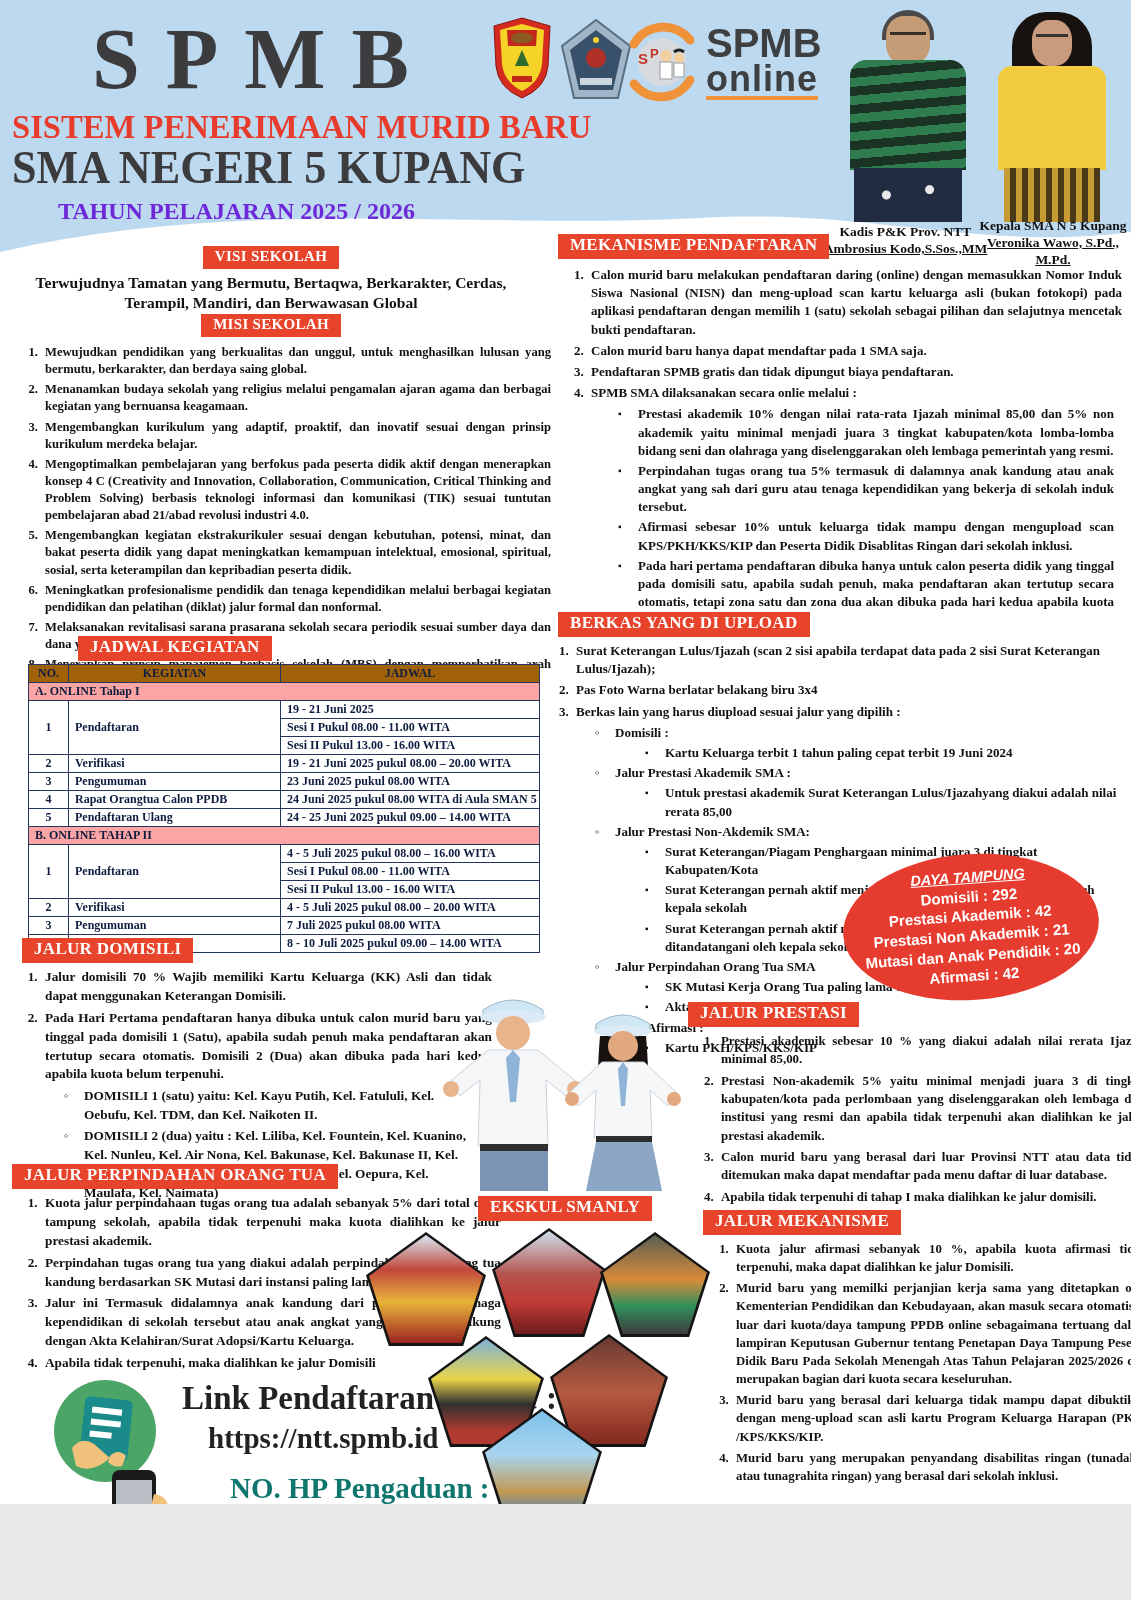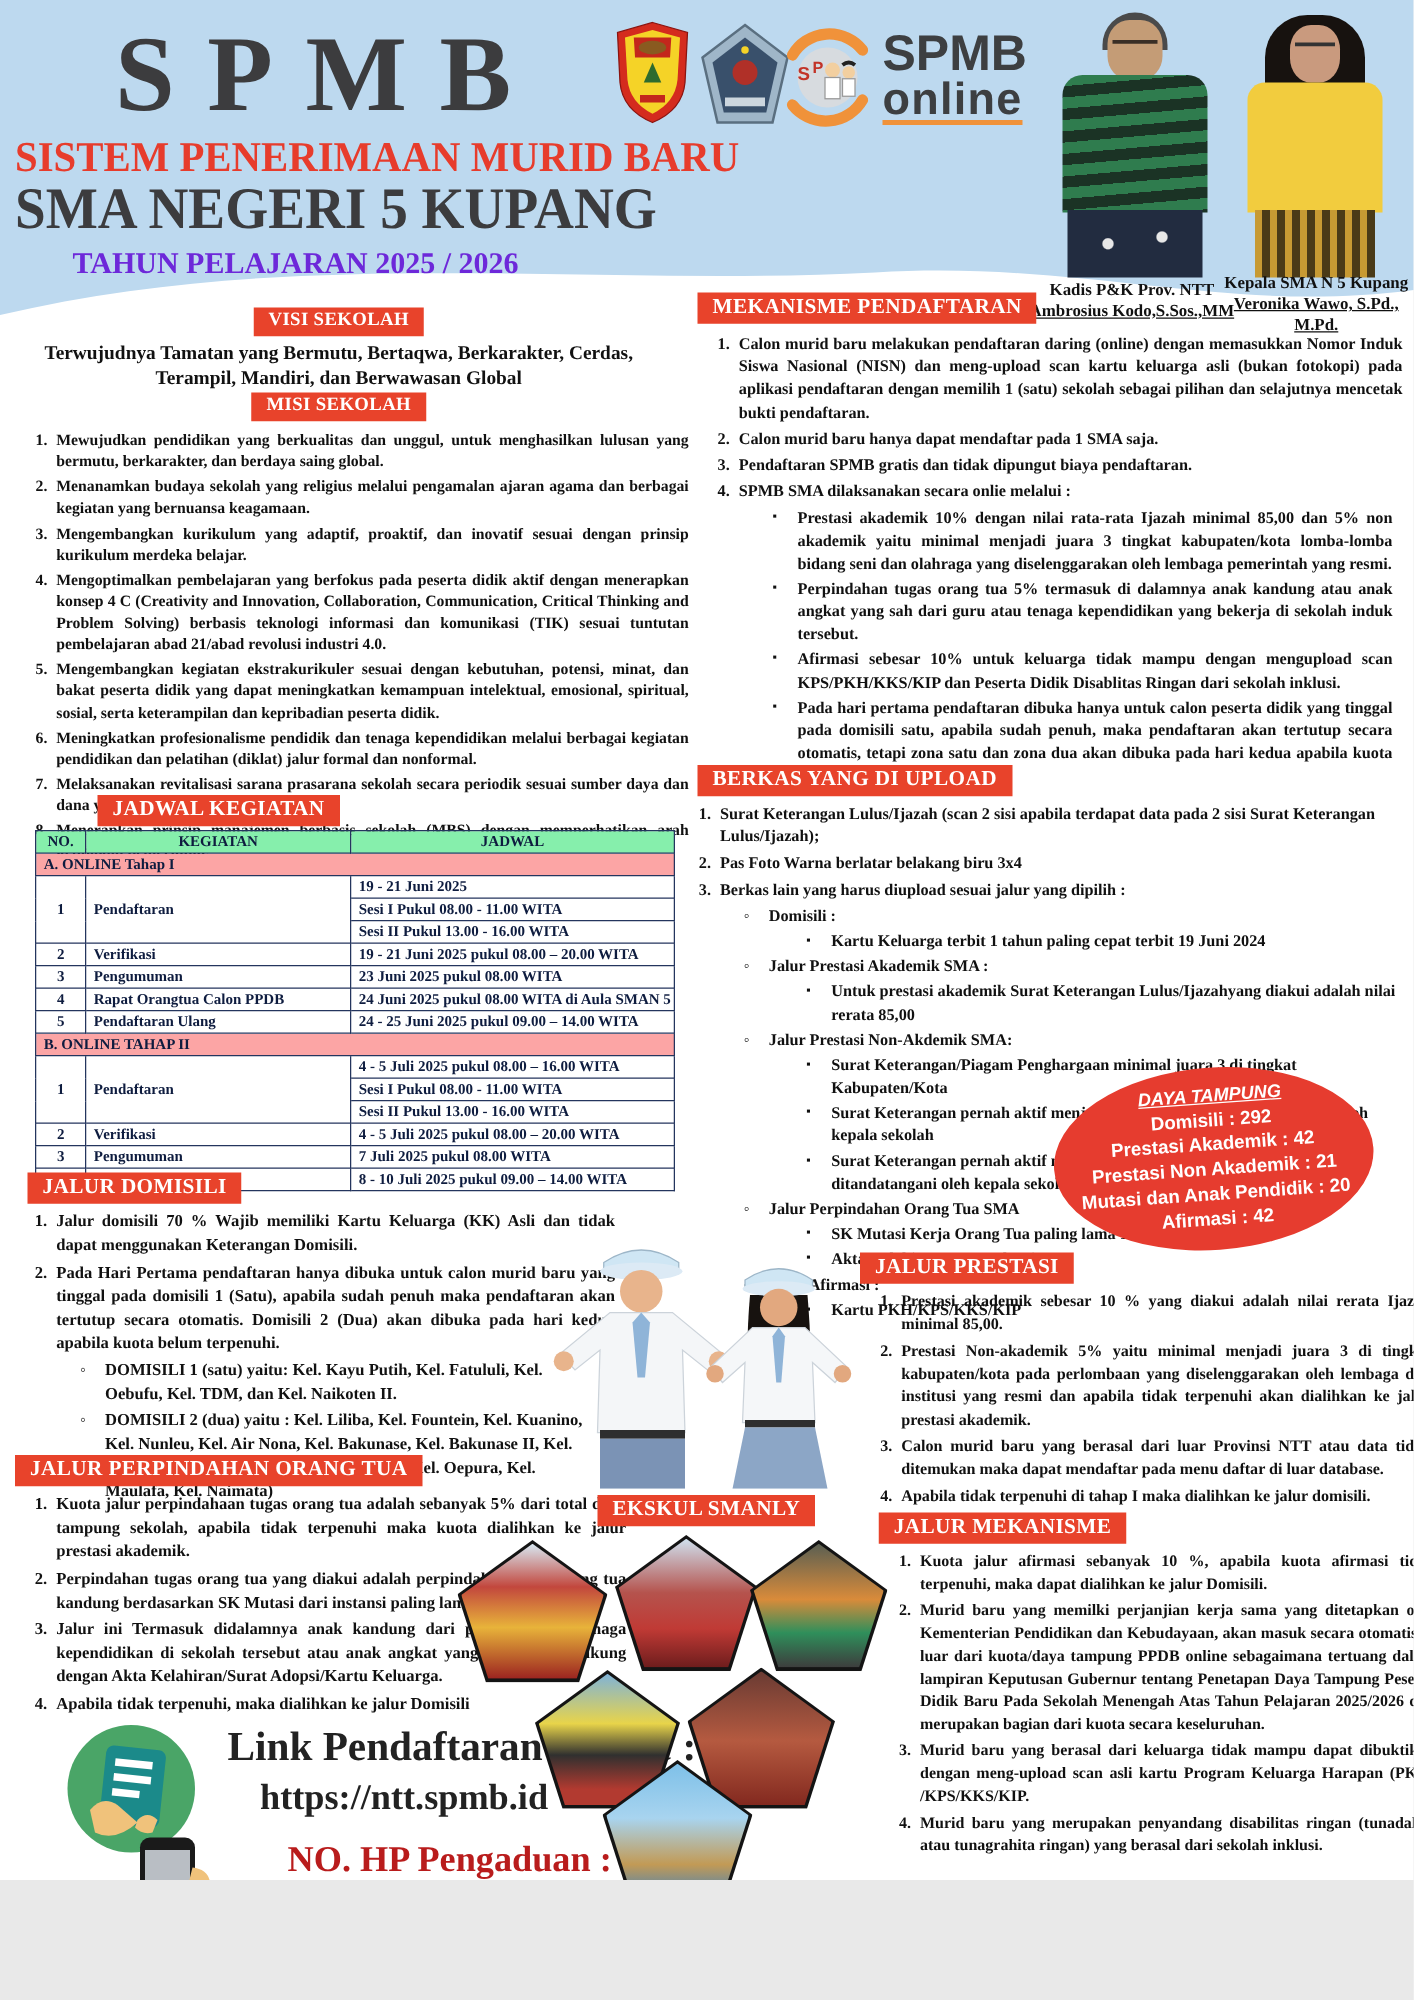--- a/index.html
+++ b/index.html
@@ -24,21 +24,21 @@
   ol.num>li{margin-bottom:3px;padding-left:4px}
   ul.sq,ul.circ{margin:0;padding-left:0;list-style:none;font-weight:700}
   ul.sq>li{position:relative;padding-left:24px;margin-bottom:2px}
   ul.sq>li::before{content:"▪";position:absolute;left:4px;font-size:10px;top:2px}
   ul.circ>li{position:relative;padding-left:22px;margin-bottom:2px}
   ul.circ>li::before{content:"◦";position:absolute;left:2px;font-weight:700}
   .just{text-align:justify}
   
   table.jd{border-collapse:collapse;width:100%;font-size:12px;color:#0e1c3f;table-layout:fixed}
   table.jd td{border:1.6px solid #24355e;padding:1px 6px;font-weight:700;line-height:1.25;overflow:hidden;white-space:nowrap}
-  table.jd tr.th td{background:#86efac;text-align:center}
+  table.jd tr.th td{background:#a16207;text-align:center}
   table.jd tr.sec td{background:#fca5a5}
   table.jd td.c{text-align:center}
   
   .oval{position:absolute;left:843px;top:854px;width:256px;height:146px;background:#e63c2f;
         border-radius:50%;transform:rotate(-4deg);color:#fff;text-align:center;
         display:flex;flex-direction:column;justify-content:center;gap:1px}
   .oval .dt-title{font-style:italic;text-decoration:underline;font-weight:700;font-size:14.5px;
         font-family:"Liberation Sans",sans-serif;margin-bottom:2px}
   .oval .dt-line{font-weight:700;font-size:15px;font-family:"Liberation Sans",sans-serif;line-height:1.25}
   
@@ -46,21 +46,21 @@
   .pent .pin{position:absolute;inset:3px;clip-path:polygon(50% 0,100% 38%,81% 100%,19% 100%,0 38%)}
   
   .f-item{display:flex;align-items:center;gap:12px;font-family:"Liberation Sans",sans-serif;
           font-size:15px;color:#222}
   .sns{width:38px;height:38px;border-radius:7px;display:flex;align-items:center;justify-content:center;
        color:#fff;font-weight:700;font-family:"Liberation Sans",sans-serif}
   
   .ph{position:absolute;top:8px;height:214px}
   .link-title{font-size:33px;font-weight:700;color:#222;line-height:1}
   .link-url{font-size:29px;font-weight:700;color:#222;line-height:1}
-  .hp-title{font-size:29px;font-weight:700;color:#b91c1c;line-height:1}
+  .hp-title{font-size:29px;font-weight:700;color:#0f766e;line-height:1}
   .hp-line{font-size:23px;font-weight:700;color:#222;line-height:1.45}
 </style>
 </head>
 <body>
 
 <div class="page">
 
   <svg class="abs" style="left:0;top:0" width="1131" height="265" viewBox="0 0 1131 265">
     <path d="M0,0 H1131 V232 C980,252 870,208 700,218 C470,230 240,196 0,252 Z" fill="#bdd9ef"></path>
   </svg>

